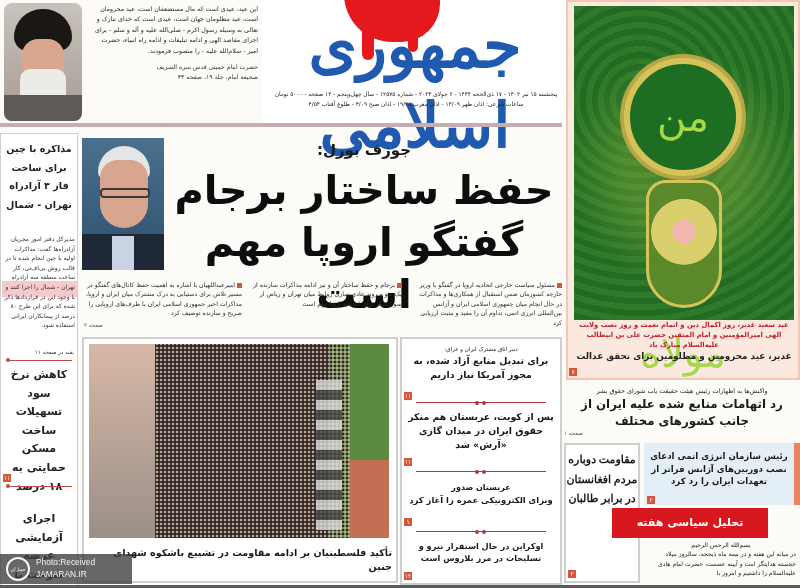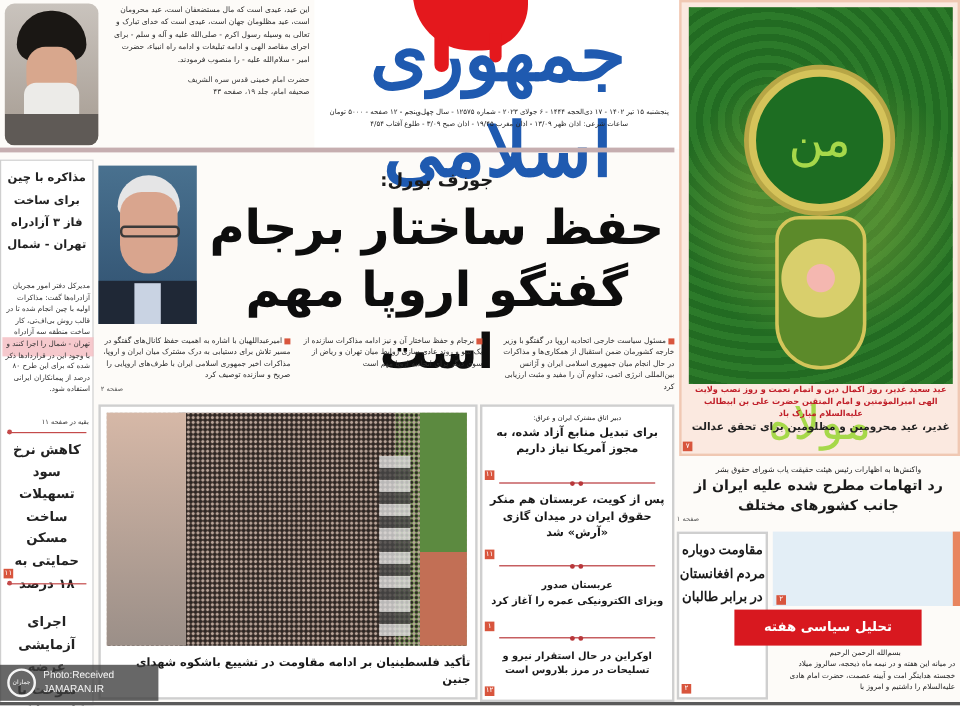--- a/index.html
+++ b/index.html
@@ -214,29 +214,30 @@
   <div class="abs pgbadge" style="left:404px; top:518px;">۱</div>
   <div class="nl-divider" style="top:531px;"></div>
   <div class="nl-dots" style="top:530px;"></div>
 
   <div class="nl-item" style="top:540px;">
     <div class="nl-title" style="font-size:8.2px; line-height:12px;">اوکراین در حال استقرار نیرو و تسلیحات در مرز بلاروس است</div>
   </div>
   <div class="abs pgbadge" style="left:404px; top:572px;">۱۲</div>
 
   <div class="abs rights-kicker">واکنش‌ها به اظهارات رئیس هیئت حقیقت یاب شورای حقوق بشر</div>
-  <div class="abs rights-title">رد اتهامات مطرح شده علیه ایران از جانب کشورهای مختلف</div>
+  <div class="abs rights-title">رد اتهامات منابع شده علیه ایران از جانب کشورهای مختلف</div>
   <div class="abs rights-pageref">صفحه ۱</div>
 
   <div class="abs afghan-box"></div>
   <div class="abs afghan-title">مقاومت دوباره مردم افغانستان در برابر طالبان</div>
   <div class="abs pgbadge" style="left:568px; top:570px;">۲</div>
 
   <div class="abs atomic-box"></div>
   <div class="abs atomic-stripe"></div>
+  <div class="abs atomic-title">رئیس سازمان انرژی اتمی ادعای نصب دوربین‌های آژانس فراتر از تعهدات ایران را رد کرد</div>
   <div class="abs pgbadge" style="left:647px; top:496px;">۲</div>
 
   <div class="abs analysis-header">تحلیل سیاسی هفته</div>
   <div class="abs analysis-body">
     <div class="bism">بسم‌الله الرحمن الرحیم</div>
     <div>در میانه این هفته و در نیمه ماه ذیحجه، سالروز میلاد خجسته هدایتگر امت و آیینه عصمت، حضرت امام هادی علیه‌السلام را داشتیم و امروز با</div>
   </div>
 
   <div class="abs watermark"></div>
   <div class="abs wm-logo" style="font-size:5px;">جماران</div>

